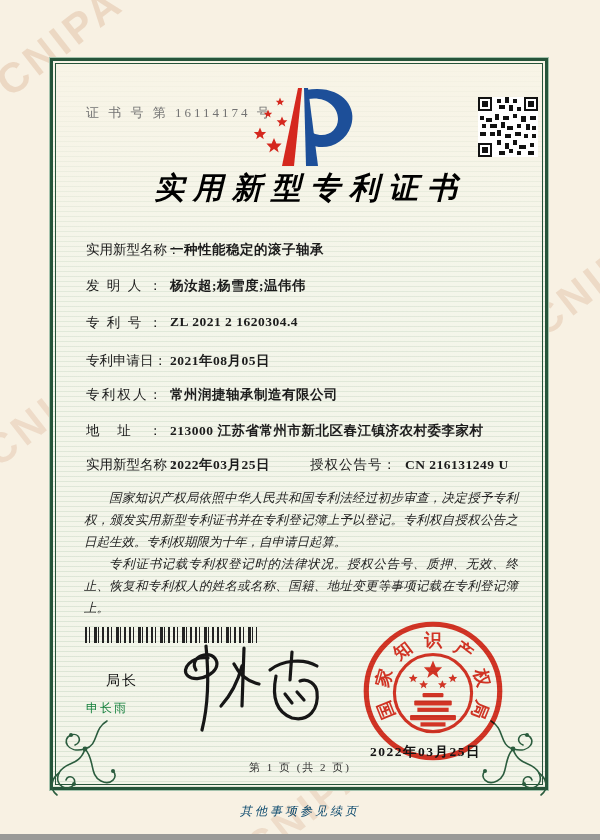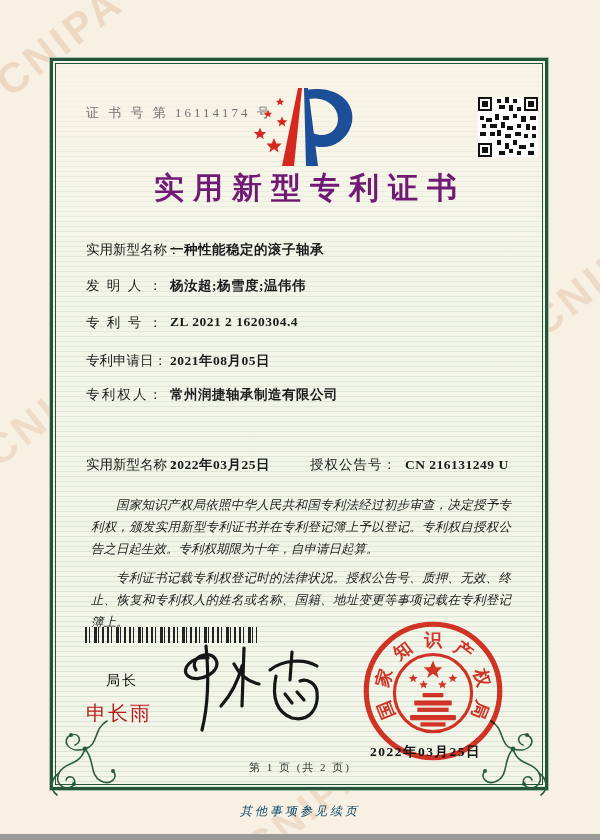--- a/index.html
+++ b/index.html
@@ -27,41 +27,41 @@
   .frame-inner{position:absolute;inset:2px;border:1px solid #26543a;pointer-events:none;}
   .corner{position:absolute;width:86px;height:86px;color:#2b5c3e;}
   .corner.bl{left:-12px;bottom:-14px;}
   .corner.br{right:-12px;bottom:-14px;transform:scaleX(-1);}
 
   .certno{position:absolute;left:86px;top:104px;font-size:13px;letter-spacing:3px;color:#737373;font-family:Liberation Serif, serif;}
   .logo{position:absolute;left:242px;top:80px;width:132px;height:92px;}
   .qr{position:absolute;left:478px;top:97px;width:60px;height:60px;}
   .title{position:absolute;left:0;top:168px;width:100%;text-align:center;
          font-size:30px;font-weight:bold;letter-spacing:9px;padding-left:20px;
-         box-sizing:border-box;color:#701a75;}
+         box-sizing:border-box;color:#000000;font-style:italic;}
 
   .row{position:absolute;left:86px;width:430px;font-size:13.5px;white-space:nowrap;color:#1c1c1c;}
   .lab{display:inline-block;width:76px;text-align:justify;text-align-last:justify;
        -moz-text-align-last:justify;vertical-align:top;}
   .val{margin-left:8px;letter-spacing:0.5px;font-weight:bold;}
   .pair2{position:absolute;left:224px;top:0;}
   .pair2 .lab2{letter-spacing:1px;text-align:right;}
   .r1{top:241px;} .r2{top:277px;} .r3{top:314px;} .r4{top:352px;}
   .r5{top:386px;} .r6{top:422px;} .r7{top:456px;}
 
   .paras{position:absolute;left:84px;top:487px;width:434px;font-size:12.5px;
          line-height:22px;font-style:italic;color:#222;text-align:justify;}
-  .paras p{margin:7px;text-indent:2em;}
+  .paras p{margin:0;text-indent:2em;}
 
   .barcode{position:absolute;left:85px;top:627px;width:172px;height:16px;
     background:repeating-linear-gradient(90deg,#232323 0 2px,transparent 2px 4px,
       #232323 4px 5px,transparent 5px 9px,#232323 9px 12px,transparent 12px 13px,
       #232323 13px 14px,transparent 14px 17px,#232323 17px 19px,transparent 19px 22px);}
   .director-title{position:absolute;left:86px;top:672px;font-size:14px;letter-spacing:2px;color:#111;margin-left:20px;}
-  .director-name{position:absolute;left:86px;top:700px;font-size:20px;letter-spacing:2px;color:#b91c1c;}
+  .director-name{position:absolute;left:86px;top:700px;font-size:12px;letter-spacing:2px;color:#15803d;}
   .signature{position:absolute;left:158px;top:636px;width:175px;height:102px;}
   .seal{position:absolute;left:360px;top:618px;width:146px;height:146px;mix-blend-mode:multiply;opacity:0.95;}
   .seal-date{position:absolute;left:370px;top:743px;font-size:13.5px;letter-spacing:1.5px;
              color:#141414;font-weight:bold;z-index:5;}
   .pageinfo{position:absolute;left:0;top:760px;width:100%;text-align:center;font-size:11px;
             letter-spacing:2px;color:#333;}
   .note{position:absolute;left:0;top:803px;width:100%;text-align:center;font-size:12px;
         letter-spacing:3px;color:#0c4a6e;font-style:italic;}
   .scanbar{position:absolute;left:0;bottom:0;width:100%;height:6px;background:#9a9a98;}
 </style>
@@ -188,20 +188,23 @@
   </div>
   <div class="row r3">
     <span class="lab">专利号：</span><span class="val">ZL 2021 2 1620304.4</span>
   </div>
   <div class="row r4">
     <span class="lab">专利申请日：</span><span class="val">2021年08月05日</span>
   </div>
   <div class="row r5">
     <span class="lab">专利权人：</span><span class="val">常州润捷轴承制造有限公司</span>
   </div>
+  <div class="row r6">
+    <span class="lab">地址：</span><span class="val">213000 江苏省常州市新北区春江镇济农村委李家村</span>
+  </div>
   <div class="row r7">
     <span class="lab">实用新型名称：</span><span class="val">2022年03月25日</span>
     <span class="pair2">
       <span class="lab2">授权公告号：</span><span class="val">CN 216131249 U</span>
     </span>
   </div>
 
   <div class="paras">
     <p>国家知识产权局依照中华人民共和国专利法经过初步审查，决定授予专利权，颁发实用新型专利证书并在专利登记簿上予以登记。专利权自授权公告之日起生效。专利权期限为十年，自申请日起算。</p>
     <p>专利证书记载专利权登记时的法律状况。授权公告号、质押、无效、终止、恢复和专利权人的姓名或名称、国籍、地址变更等事项记载在专利登记簿上。</p>

